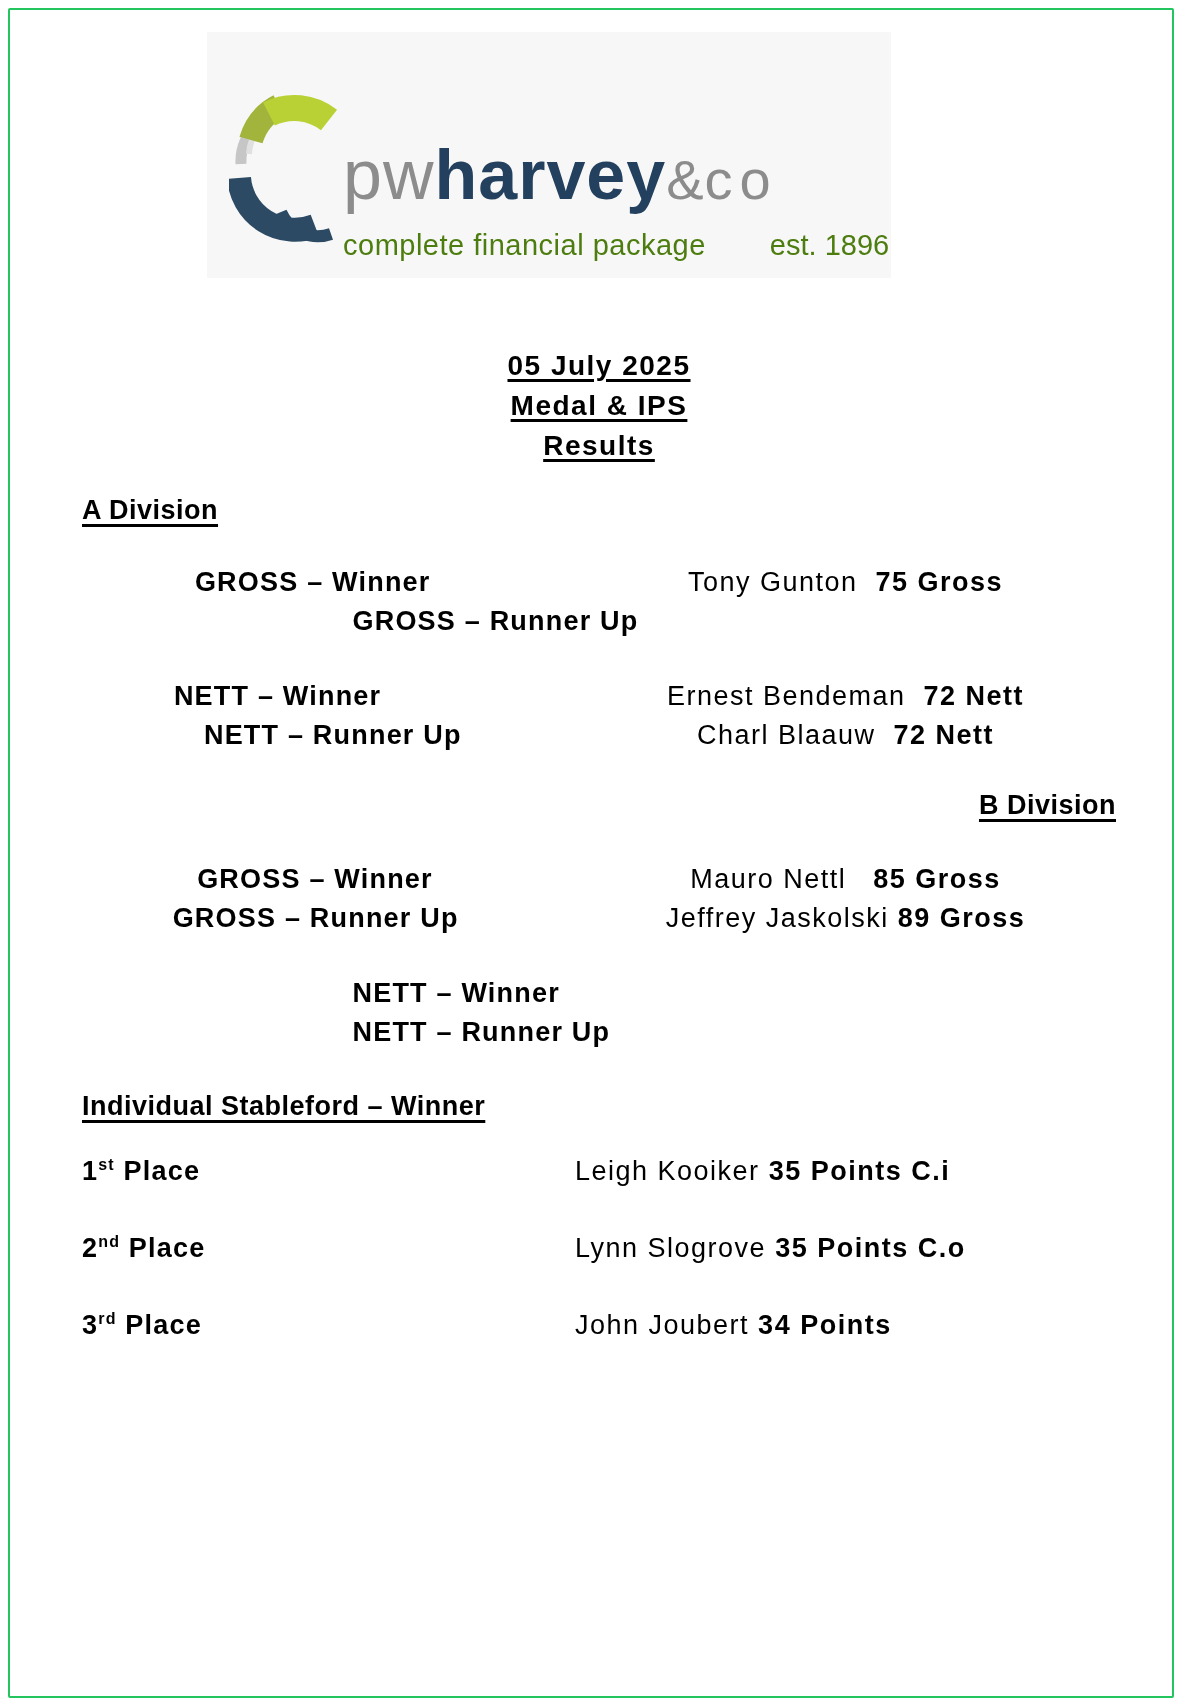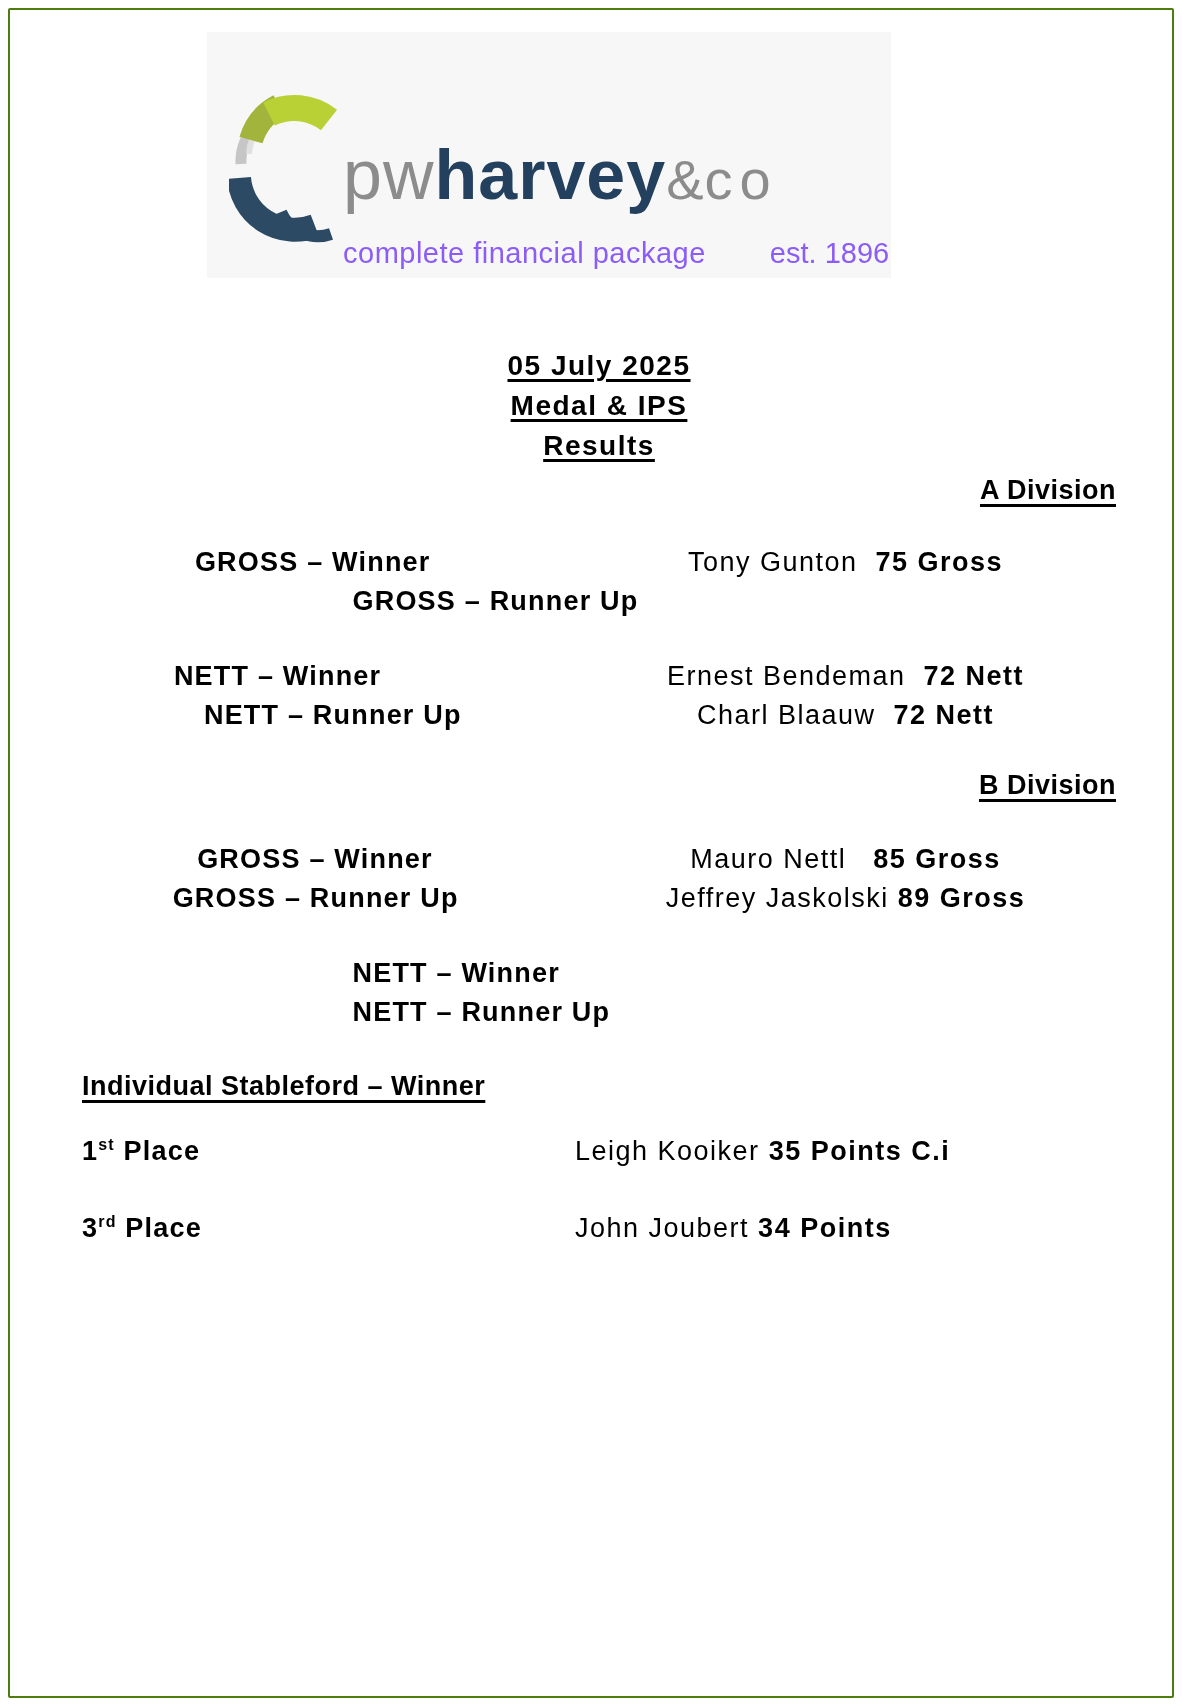--- a/index.html
+++ b/index.html
@@ -3,48 +3,48 @@
 <meta charset="utf-8">
 <style>
   html,body{margin:0;padding:0;background:#ffffff;}
   body{
     width:1182px;height:1706px;position:relative;
     font-family:"Liberation Sans","DejaVu Sans",sans-serif;
     color:#000;
   }
   .frame{
     position:absolute;inset:8px;
-    border:2px solid #4d7c0f;border-radius:2px;
+    border:2px solid #22c55e;border-radius:2px;
     background:#fff;
   }
   
   .logo{
     position:absolute;left:197px;top:22px;width:684px;height:246px;
     background:#f7f7f7;
   }
   .logo-mark{position:absolute;left:22px;top:44px;}
   .logo-text{position:absolute;left:136px;top:108px;white-space:nowrap;}
   .brand-line{font-size:70px;line-height:70px;letter-spacing:1px;}
   .brand-pw{color:#8c8c8c;font-weight:400;}
   .brand-harvey{color:#23405e;font-weight:700;}
   .brand-amp{color:#8c8c8c;font-weight:400;font-size:56px;}
   .brand-co{color:#8c8c8c;font-weight:400;font-size:56px;letter-spacing:7px;}
-  .tag-line{margin-top:22px;display:flex;color:#8b5cf6;font-size:29px;line-height:32px;justify-content:flex-end;}
+  .tag-line{margin-top:14px;display:flex;color:#4d7c0f;font-size:29px;line-height:32px;justify-content:flex-end;}
   .tagline-text{letter-spacing:0.5px;}
   .est-text{margin-left:64px;}
   
   .content{position:absolute;left:72px;right:56px;top:336px;}
   .title-block{text-align:center;font-weight:700;font-size:28px;line-height:40px;letter-spacing:1.5px;}
   .title-line{text-decoration:underline;text-decoration-thickness:2.5px;text-underline-offset:4px;display:inline-block;}
   .title-block > div{line-height:40px;}
   .section-heading{
     font-weight:700;font-size:27px;line-height:28px;letter-spacing:0.5px;
     text-decoration:underline;text-decoration-thickness:2.5px;text-underline-offset:5px;
   }
-  .h-adiv{margin-top:10px;text-align:right;}
+  .h-adiv{margin-top:30px;}
   .h-bdiv{margin-top:36px;text-align:right;}
   .h-stable{margin-top:40px;}
   .rows-group{display:block;}
   .g1{margin-top:39px;}
   .g2{margin-top:36px;}
   .gb1{margin-top:41px;}
   .row{display:flex;line-height:39px;font-size:27px;justify-content:center;}
   .row-label{width:493px;flex:0 0 493px;font-weight:700;letter-spacing:1.2px;white-space:pre;}
   .row-value{white-space:pre;letter-spacing:1.5px;}
   .nm{font-weight:400;}
@@ -130,20 +130,24 @@
       </div>
     </div>
 
     <div class="section-heading h-stable">Individual Stableford – Winner</div>
 
     <div class="st-row st-first">
       <span class="st-label"><span>1</span><sup>st</sup><span> Place</span></span>
       <span class="row-value"><span class="nm">Leigh Kooiker </span><span class="sc">35 Points C.i</span></span>
     </div>
 
+    <div class="st-row">
+      <span class="st-label"><span>2</span><sup>nd</sup><span> Place</span></span>
+      <span class="row-value"><span class="nm">Lynn Slogrove </span><span class="sc">35 Points C.o</span></span>
+    </div>
 
     <div class="st-row">
       <span class="st-label"><span>3</span><sup>rd</sup><span> Place</span></span>
       <span class="row-value"><span class="nm">John Joubert </span><span class="sc">34 Points</span></span>
     </div>
 
   </div>
 </div>
 
 </body></html>

